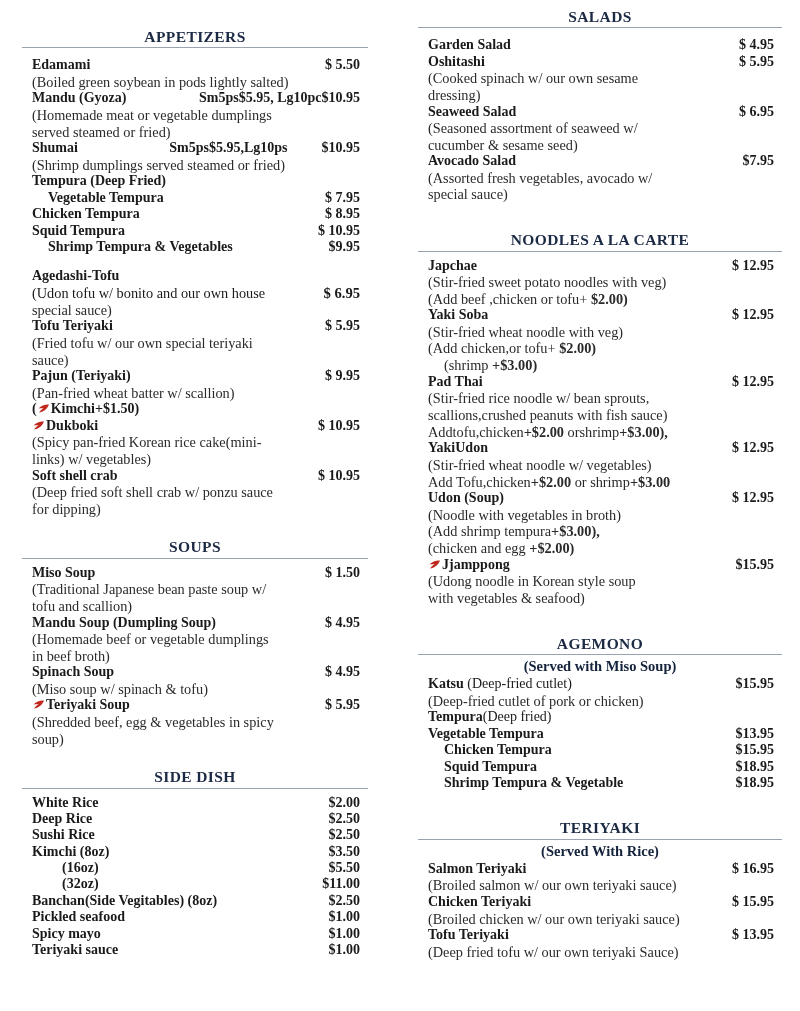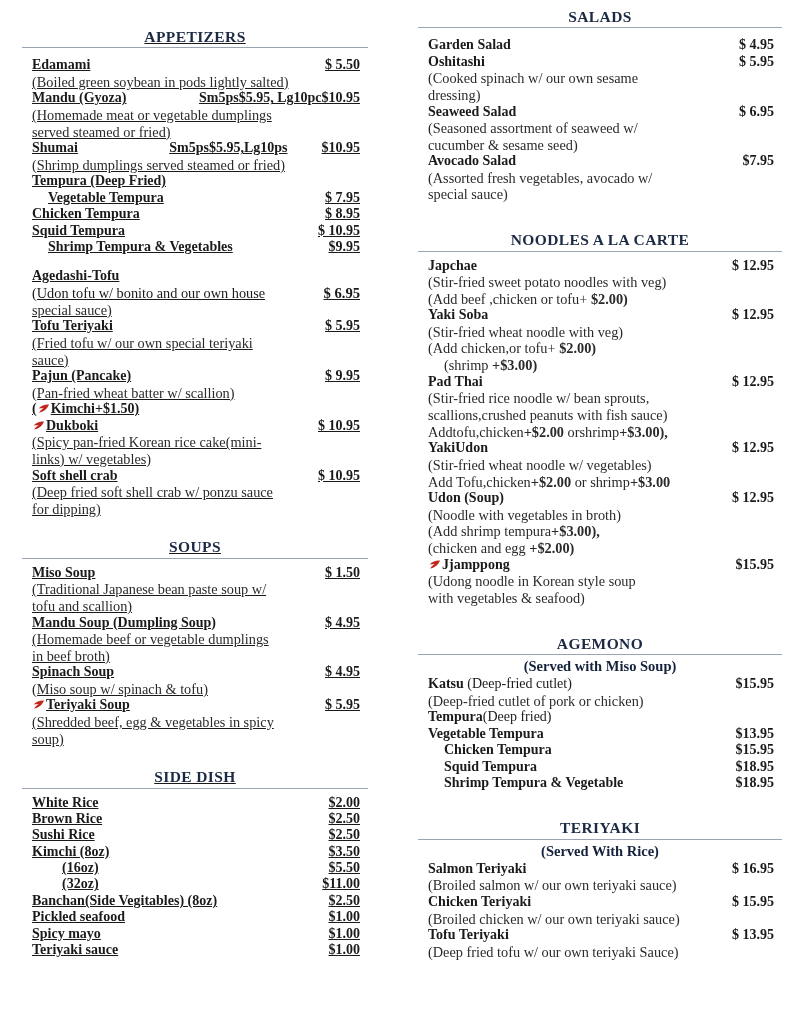--- a/index.html
+++ b/index.html
@@ -22,21 +22,20 @@
     box-sizing: border-box;
     padding: 0;
   }
   .col {
     box-sizing: border-box;
     position: relative;
   }
   .col-left {
     width: 390px;
     padding: 20px 22px 0 22px;
-    text-decoration: underline;
   }
   .col-right {
     width: 410px;
     padding: 0px 18px 0 28px;
   }
 
   
   .sec {
     margin: 0;
   }
@@ -189,21 +188,21 @@
         <div class="desc">special sauce)</div>
 
         <div class="row">
           <span class="nm b">Tofu Teriyaki</span>
           <span class="pr b">$ 5.95</span>
         </div>
         <div class="desc">(Fried tofu w/ our own special teriyaki</div>
         <div class="desc">sauce)</div>
 
         <div class="row">
-          <span class="nm b">Pajun (Pancake)</span>
+          <span class="nm b">Pajun (Teriyaki)</span>
           <span class="pr b">$ 9.95</span>
         </div>
         <div class="desc">(Pan-fried wheat batter w/ scallion)</div>
 
         <div class="row">
           <span class="nm b"><span>(</span><span class="chili"><svg viewBox="0 0 26 20" width="13" height="11">
                   <path d="M24 2 C17 1 9 4 3 10 C7 9 10 9 13 10 C9 12 6 15 4 18 C12 17 21 11 24 2 Z" fill="#c0281e"></path>
                 </svg></span><span>Kimchi+$1.50)</span></span>
         </div>
 
@@ -266,21 +265,21 @@
 
     <div class="sec">
       <div class="sec-head">SIDE  DISH</div>
       <div class="gap-xs"></div>
       <div class="items">
         <div class="row">
           <span class="nm b">White Rice</span>
           <span class="pr b">$2.00</span>
         </div>
         <div class="row">
-          <span class="nm b">Brown Rice</span>
+          <span class="nm b">Deep Rice</span>
           <span class="pr b">$2.50</span>
         </div>
         <div class="row">
           <span class="nm b">Sushi Rice</span>
           <span class="pr b">$2.50</span>
         </div>
         <div class="row">
           <span class="nm b">Kimchi (8oz)</span>
           <span class="pr b">$3.50</span>
         </div>

